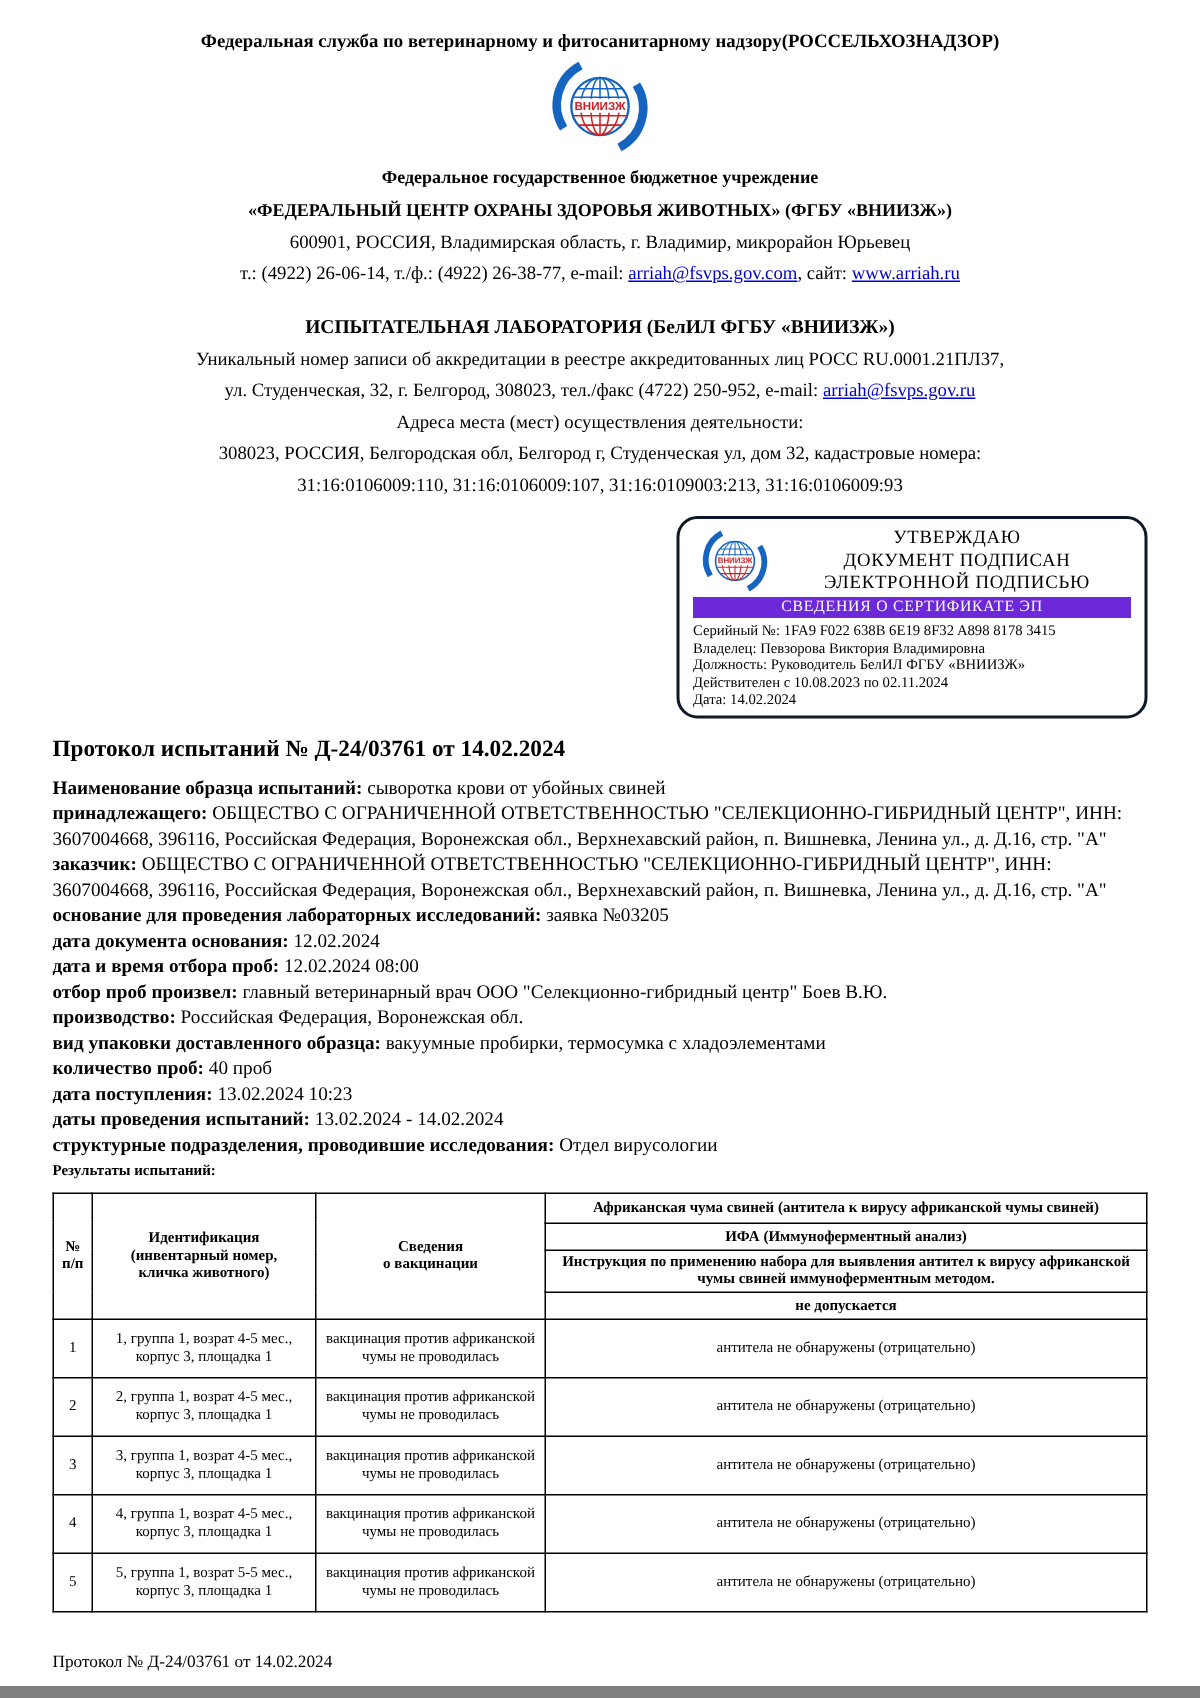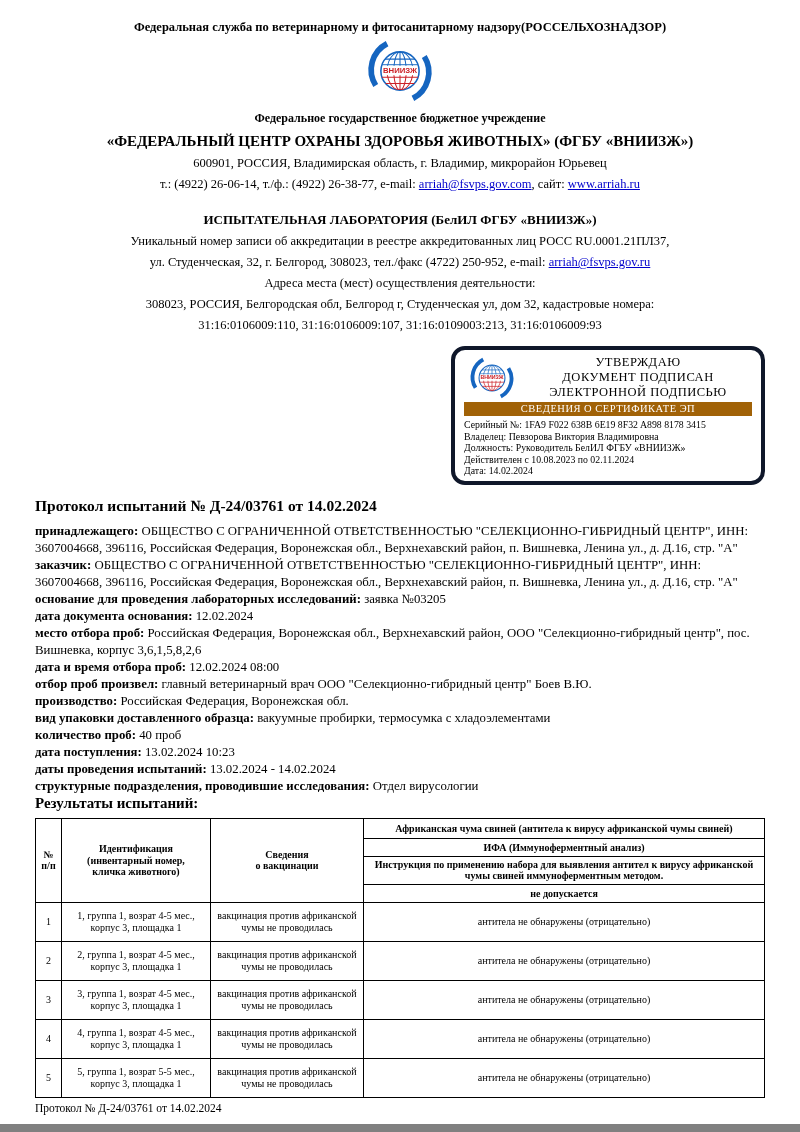--- a/index.html
+++ b/index.html
@@ -8,40 +8,40 @@
     width: 800px; height: 1132px;
     background: #ffffff; color: #000;
     font-family: "Liberation Serif", serif;
     position: relative; overflow: hidden;
   }
   .page { padding: 20px 35px 0 35px; }
   .center { text-align: center; }
   .hdr-agency { font-weight: bold; font-size: 12.5px; }
   .logo-main { width: 112px; height: 62px; display: block; margin: 5px auto 2px; }
   .hdr-type { font-weight: bold; font-size: 12px; margin-top: 9px; }
-  .hdr-name { font-weight: bold; font-size: 15px; margin-top: 7px; }
+  .hdr-name { font-weight: bold; font-size: 12px; margin-top: 7px; }
   .hdr-line { font-size: 12.5px; margin-top: 6px; }
   .link { color: #0000cc; text-decoration: underline; cursor: pointer; font-family: Liberation Serif, serif; }
   .lab { margin-top: 20px; }
   .lab-title { font-weight: bold; font-size: 13px; }
   .lab-line { font-size: 12.5px; margin-top: 6px; }
   .stamp {
     width: 314px; margin: 13px 0 0 auto;
-    border: 4px solid #0f172a; border-radius: 14px;
+    border: 2px solid #0f172a; border-radius: 14px;
     padding: 5px 9px 4px 9px;
   }
   .stamp-head { display: flex; align-items: center; gap: 4px; }
   .stamp-logo { width: 56px; height: 42px; flex: 0 0 auto; }
   .stamp-titles { flex: 1; text-align: center; font-size: 12.5px; line-height: 15px; letter-spacing: .5px; }
-  .stamp-bar { background: #a16207; color: #fff; text-align: center; font-size: 10.5px; line-height: 14px; margin-top: 2px; letter-spacing: .5px; }
+  .stamp-bar { background: #6d28d9; color: #fff; text-align: center; font-size: 10.5px; line-height: 14px; margin-top: 2px; letter-spacing: .5px; }
   .stamp-details { font-size: 9.8px; line-height: 11.6px; margin-top: 3px; }
   .doc-title { font-weight: bold; font-size: 15.5px; margin-top: 12px; }
   .fields { margin-top: 8px; font-size: 12.8px; line-height: 17px; }
   .field b { font-weight: bold; }
-  .results-heading { font-weight: bold; font-size: 15px; line-height: 17px; }
+  .results-heading { font-weight: bold; font-size: 10px; line-height: 17px; }
   table.results { border-collapse: collapse; width: 730px; margin-top: 6px; font-size: 10px; line-height: 11.5px; table-layout: fixed; }
   table.results th, table.results td {
     border: 1px solid #000; padding: 2px 4px;
     text-align: center; vertical-align: middle;
     font-family: "Liberation Serif", serif;
   }
   table.results th { font-weight: bold; text-align: center; }
   .pre { white-space: pre-line; }
   .row-h { height: 39px; }
   .footer { position: absolute; left: 35px; right: 35px; bottom: 16px; font-size: 11.5px; line-height: 16px; }
@@ -130,30 +130,30 @@
       <div>Должность: Руководитель БелИЛ ФГБУ «ВНИИЗЖ»</div>
       <div>Действителен с 10.08.2023 по 02.11.2024</div>
       <div>Дата: 14.02.2024</div>
     </div>
   </div>
 
   <div class="doc-title">Протокол испытаний № Д-24/03761 от 14.02.2024</div>
 
   <div class="fields">
 
+      <div class="field"><b>Наименование образца испытаний:</b> <span>сыворотка крови от убойных свиней</span></div>
 
       <div class="field"><b>принадлежащего:</b> <span>ОБЩЕСТВО С ОГРАНИЧЕННОЙ ОТВЕТСТВЕННОСТЬЮ "СЕЛЕКЦИОННО-ГИБРИДНЫЙ ЦЕНТР", ИНН: 3607004668, 396116, Российская Федерация, Воронежская обл., Верхнехавский район, п. Вишневка, Ленина ул., д. Д.16, стр. "А"</span></div>
 
       <div class="field"><b>заказчик:</b> <span>ОБЩЕСТВО С ОГРАНИЧЕННОЙ ОТВЕТСТВЕННОСТЬЮ "СЕЛЕКЦИОННО-ГИБРИДНЫЙ ЦЕНТР", ИНН: 3607004668, 396116, Российская Федерация, Воронежская обл., Верхнехавский район, п. Вишневка, Ленина ул., д. Д.16, стр. "А"</span></div>
 
       <div class="field"><b>основание для проведения лабораторных исследований:</b> <span>заявка №03205</span></div>
 
       <div class="field"><b>дата документа основания:</b> <span>12.02.2024</span></div>
 
-      <div class="field"><b>место отбора проб:</b> <span>Российская Федерация, Воронежская обл., Верхнехавский район, ООО "Селекционно-гибридный центр", пос. Вишневка, корпус 3,6,1,5,8,2,6</span></div>
 
       <div class="field"><b>дата и время отбора проб:</b> <span>12.02.2024 08:00</span></div>
 
       <div class="field"><b>отбор проб произвел:</b> <span>главный ветеринарный врач ООО "Селекционно-гибридный центр" Боев В.Ю.</span></div>
 
       <div class="field"><b>производство:</b> <span>Российская Федерация, Воронежская обл.</span></div>
 
       <div class="field"><b>вид упаковки доставленного образца:</b> <span>вакуумные пробирки, термосумка с хладоэлементами</span></div>
 
       <div class="field"><b>количество проб:</b> <span>40 проб</span></div>

